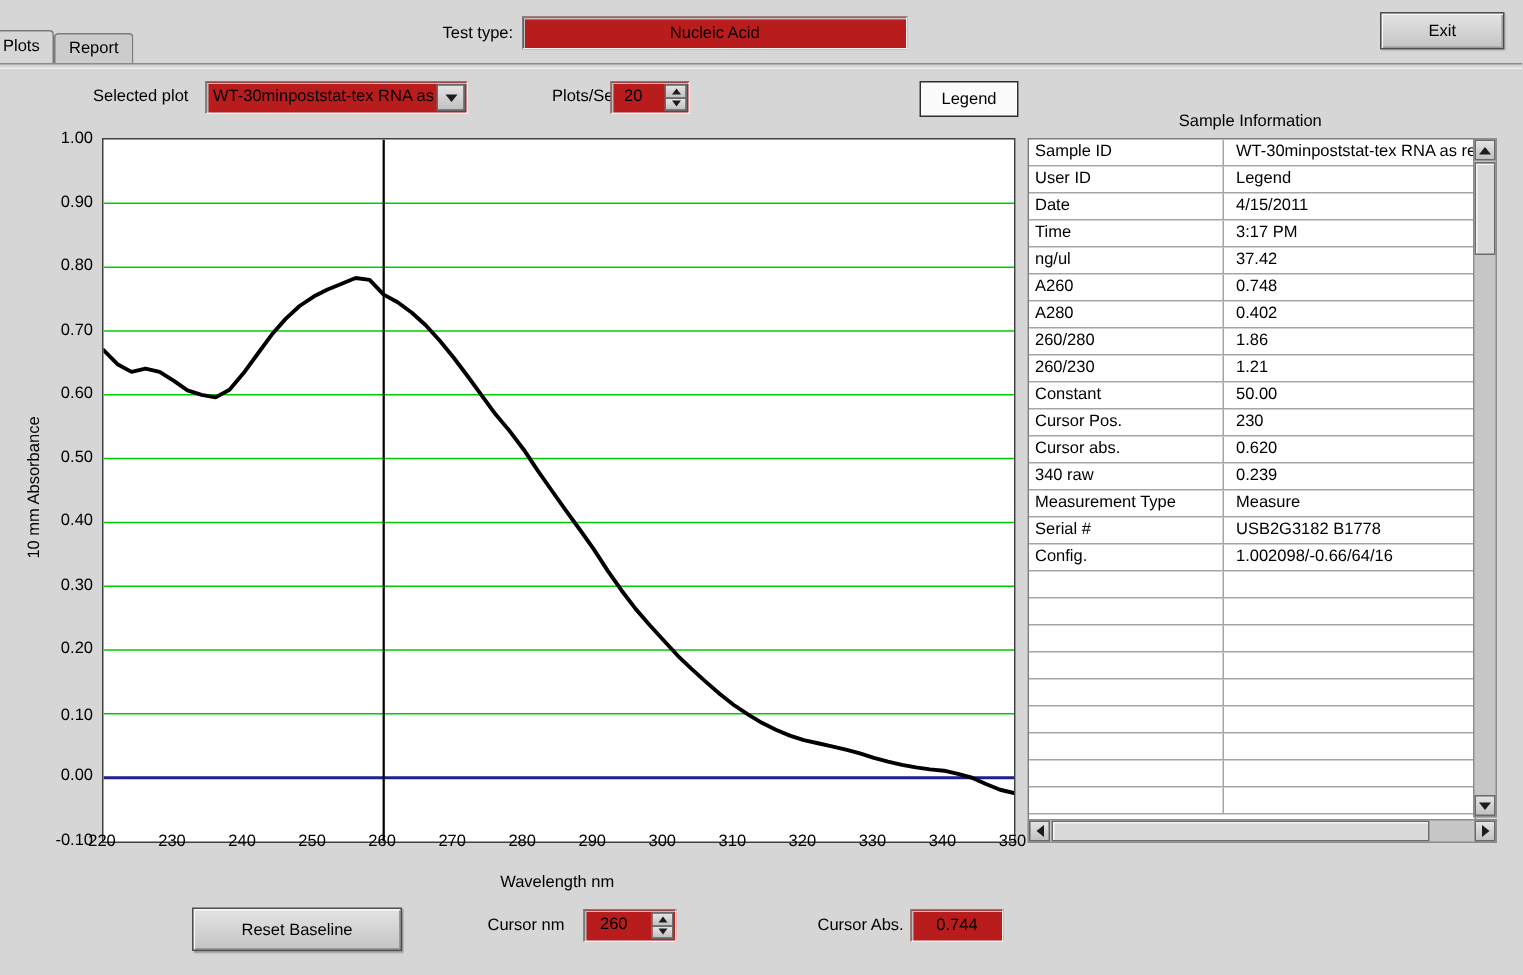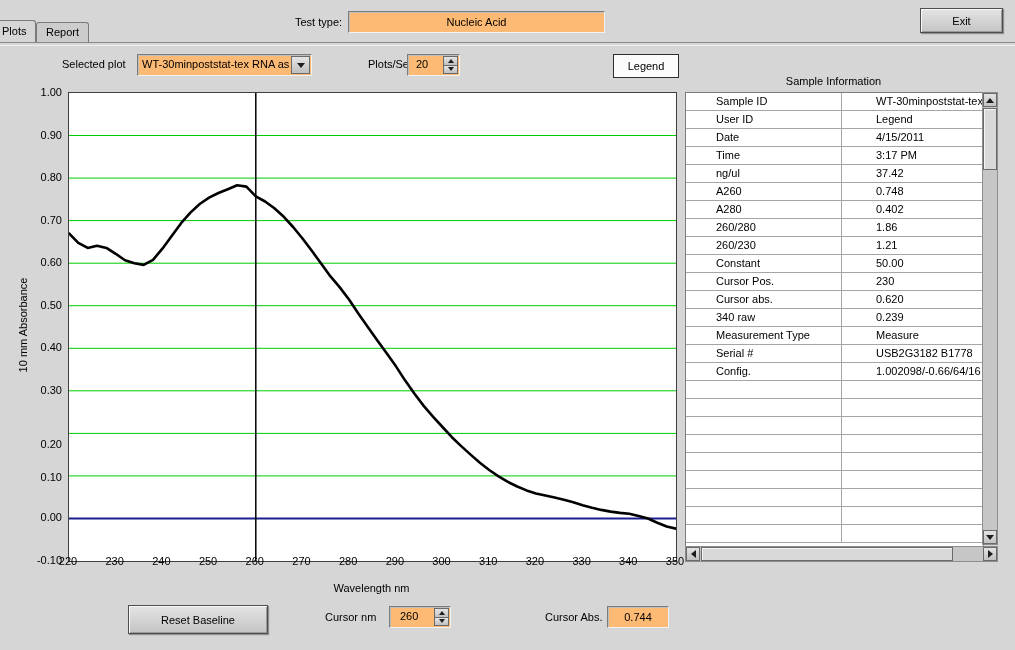--- a/index.html
+++ b/index.html
@@ -2,21 +2,21 @@
 <html><head>
 <meta charset="utf-8">
 <style>
   html,body{margin:0;padding:0;background:#d6d6d6;}
   .window{position:relative;width:1015px;height:650px;background:#d6d6d6;overflow:hidden;
           font-family:"Liberation Sans",sans-serif;font-size:11px;color:#000;}
 
   .lbl{position:absolute;white-space:nowrap;}
 
   
-  .sunken{position:absolute;background:#fdba74;border:1px solid;
+  .sunken{position:absolute;background:#b91c1c;border:1px solid;
           border-color:#7b7b7b #f2f2f2 #f2f2f2 #7b7b7b;
           box-shadow:inset 1px 1px 0 #bdbdbd;}
   .centered{display:flex;align-items:center;justify-content:center;}
 
   
   .raised{position:absolute;background:linear-gradient(#e4e4e4,#c4c4c4);
           border:1px solid #4e4e4e;
           box-shadow:inset 1px 1px 0 #f8f8f8, inset -1px -1px 0 #9a9a9a, 1px 1px 1px #8f8f8f;
           display:flex;align-items:center;justify-content:center;cursor:default;}
 
@@ -52,21 +52,21 @@
           transform:rotate(-90deg);}
   .xlabel{position:absolute;left:68px;top:582px;width:607px;text-align:center;}
   .ytick{position:absolute;left:24px;width:38px;text-align:right;}
   .xtick{position:absolute;top:555px;width:28px;text-align:center;}
 
   
   .si-title{position:absolute;left:685px;top:75px;width:297px;text-align:center;}
   .si-table{position:absolute;left:685px;top:92px;width:297px;height:453px;background:#fff;
             border:1px solid #7b7b7b;overflow:hidden;}
   .si-row{display:flex;height:18px;box-sizing:border-box;border-bottom:1px solid #a5a5a5;}
-  .si-cell{box-sizing:border-box;overflow:hidden;white-space:nowrap;line-height:17px;margin-left:26px;}
+  .si-cell{box-sizing:border-box;overflow:hidden;white-space:nowrap;line-height:17px;}
   .si-label{width:130px;border-right:1px solid #a5a5a5;padding-left:4px;}
   .si-value{flex:1;padding-left:8px;}
 
   
   .vscroll{position:absolute;left:982px;top:92px;width:16px;height:453px;background:#c6c6c6;
            border:1px solid #8d8d8d;box-sizing:border-box;}
   .hscroll{position:absolute;left:685px;top:546px;width:313px;height:16px;background:#c6c6c6;
            border:1px solid #8d8d8d;box-sizing:border-box;}
   .sb-btn{position:absolute;width:14px;height:14px;background:linear-gradient(#e4e4e4,#c2c2c2);
           border:1px solid #6a6a6a;display:flex;align-items:center;justify-content:center;box-sizing:border-box;}
@@ -120,21 +120,21 @@
   <div class="ylabel">10 mm Absorbance</div>
   <div id="yticks">
       <div class="ytick" style="top: 86px;">1.00</div>
       <div class="ytick" style="top: 128.545px;">0.90</div>
       <div class="ytick" style="top: 171.091px;">0.80</div>
       <div class="ytick" style="top: 213.636px;">0.70</div>
       <div class="ytick" style="top: 256.182px;">0.60</div>
       <div class="ytick" style="top: 298.727px;">0.50</div>
       <div class="ytick" style="top: 341.273px;">0.40</div>
       <div class="ytick" style="top: 383.818px;">0.30</div>
-      <div class="ytick" style="top: 426.364px; margin-top: 12px;">0.20</div>
+      <div class="ytick" style="top: 426.364px;">0.20</div>
       <div class="ytick" style="top: 471px;">0.10</div>
       <div class="ytick" style="top: 511.455px;">0.00</div>
       <div class="ytick" style="top: 554px;">-0.10</div>
     </div>
   <div class="plot">
     <svg id="spectrum-svg" width="607" height="468" viewBox="0 0 607 468">
         <line x1="0" x2="607" y1="42.5" y2="42.5" stroke="#00cc00" stroke-width="1"></line>
         <line x1="0" x2="607" y1="85.1" y2="85.1" stroke="#00cc00" stroke-width="1"></line>
         <line x1="0" x2="607" y1="127.6" y2="127.6" stroke="#00cc00" stroke-width="1"></line>
         <line x1="0" x2="607" y1="170.2" y2="170.2" stroke="#00cc00" stroke-width="1"></line>

